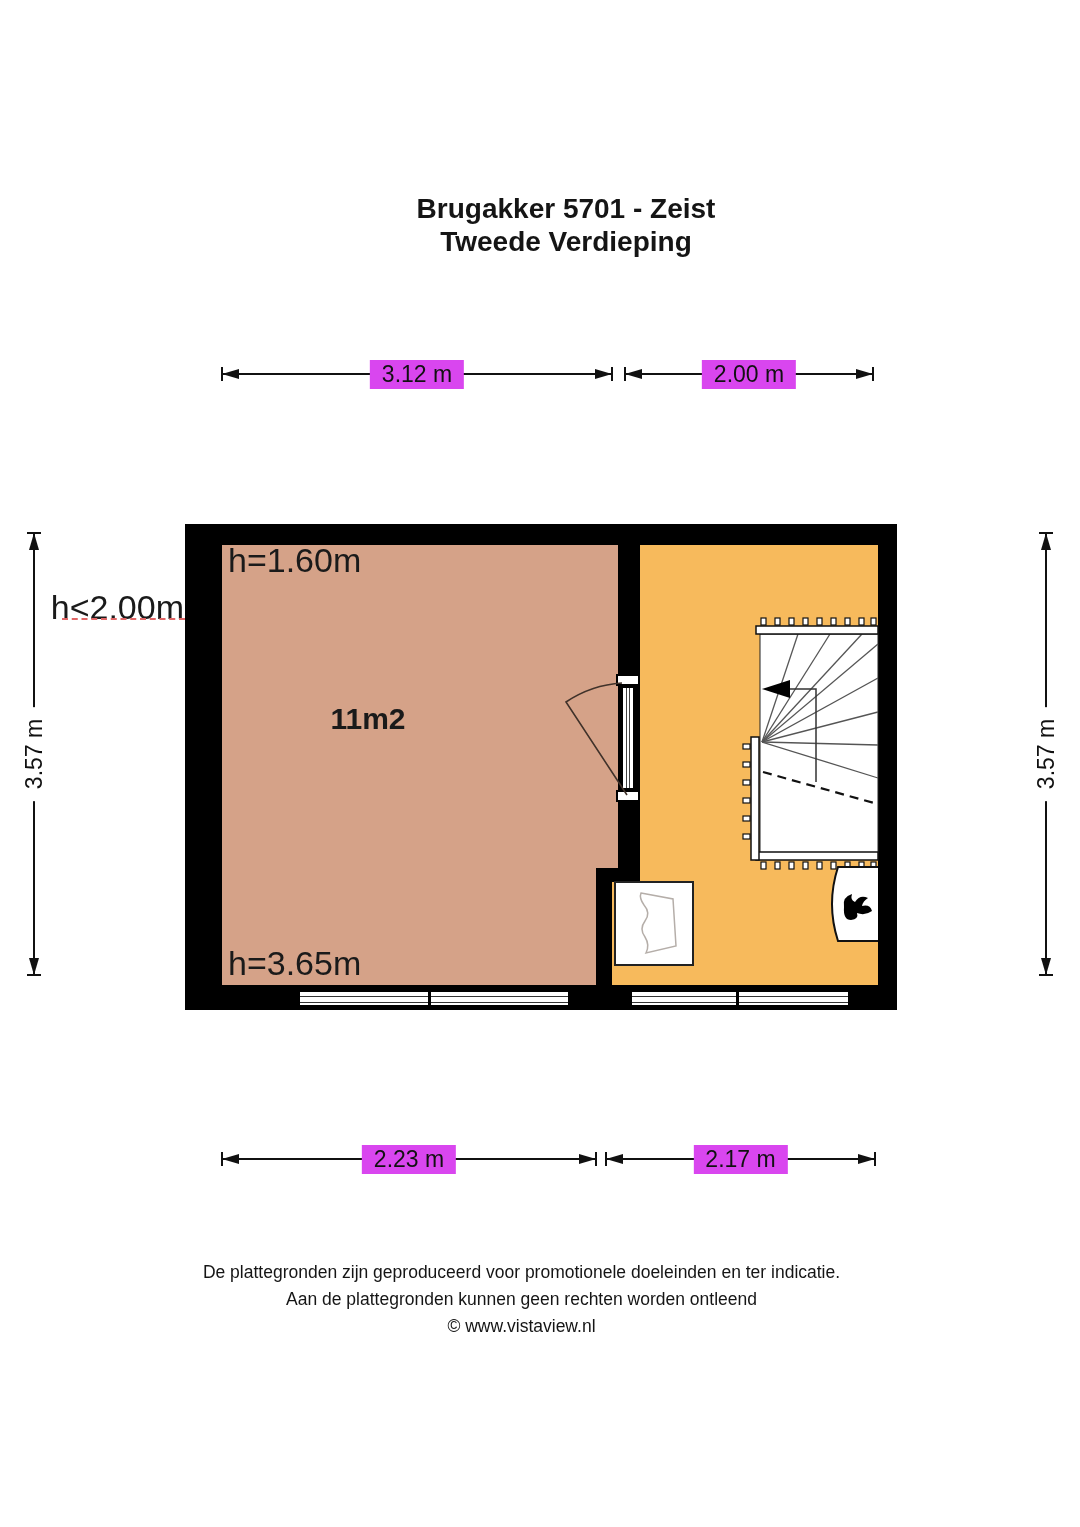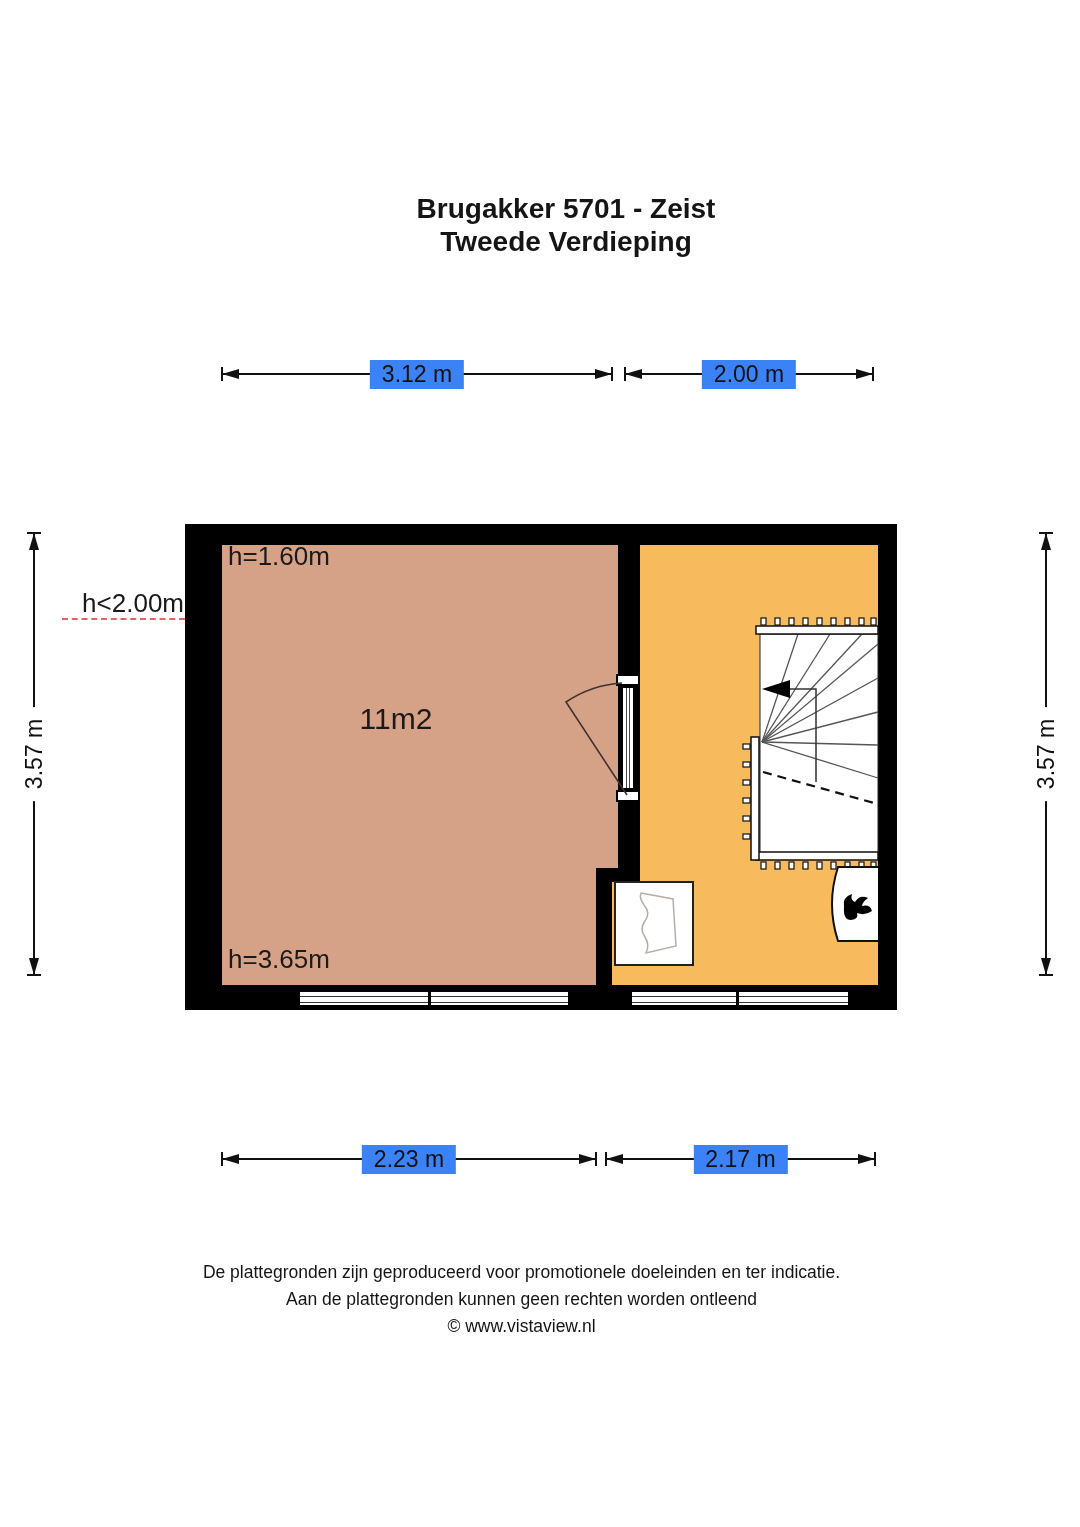--- a/index.html
+++ b/index.html
@@ -15,31 +15,31 @@
   .win{position:absolute;top:990px;height:17px;background:#fff;border-top:2px solid #000;
        border-bottom:2px solid #000;box-sizing:border-box;}
   .glass{position:absolute;left:0;right:0;top:4px;height:5px;border-top:1px solid #333;border-bottom:1px solid #333;}
   .mullion{position:absolute;top:0;bottom:0;width:3px;background:#000;}
   
   .hinge{position:absolute;width:24px;height:12px;background:#fff;border:2px solid #000;box-sizing:border-box;}
   .leaf{position:absolute;left:621px;top:686px;width:14px;height:104px;border:2px solid #000;box-sizing:border-box;
         background:linear-gradient(to right,#fff 0 3px,#444 3px 4px,#fff 4px 6px,#444 6px 7px,#fff 7px 10px);}
   
   .room-label{position:absolute;text-align:center;font-size:30px;line-height:41px;color:#1a1a1a;}
-  .hlabel{position:absolute;font-size:26px;color:#1a1a1a;white-space:nowrap;}
+  .hlabel{position:absolute;font-size:34px;color:#1a1a1a;white-space:nowrap;}
   .red-dash{position:absolute;left:62px;top:618px;width:123px;border-top:2px dashed #e06666;}
   
   .hdim{position:absolute;height:0;border-top:2px solid #111;}
   .hdim .ah-l{position:absolute;left:0;top:-6px;width:0;height:0;border-style:solid;
               border-width:5px 17px 5px 0;border-color:transparent #111 transparent transparent;}
   .hdim .ah-r{position:absolute;right:0;top:-6px;width:0;height:0;border-style:solid;
               border-width:5px 0 5px 17px;border-color:transparent transparent transparent #111;}
   .hdim .tick-l{position:absolute;left:-1px;top:-8px;width:2px;height:14px;background:#111;}
   .hdim .tick-r{position:absolute;right:-1px;top:-8px;width:2px;height:14px;background:#111;}
-  .hdim .lbl{position:absolute;left:50%;top:-15px;transform:translateX(-50%);background:#3b82f6;
+  .hdim .lbl{position:absolute;left:50%;top:-15px;transform:translateX(-50%);background:#d946ef;
              padding:0 12px;font-size:23px;line-height:29px;white-space:nowrap;}
   
   .vdim{position:absolute;width:0;border-left:2px solid #111;}
   .vdim .ah-u{position:absolute;top:0;left:-6px;width:0;height:0;border-style:solid;
               border-width:0 5px 17px 5px;border-color:transparent transparent #111 transparent;}
   .vdim .ah-d{position:absolute;bottom:0;left:-6px;width:0;height:0;border-style:solid;
               border-width:17px 5px 0 5px;border-color:#111 transparent transparent transparent;}
   .vdim .tick-u{position:absolute;top:-1px;left:-8px;width:14px;height:2px;background:#111;}
   .vdim .tick-d{position:absolute;bottom:-1px;left:-8px;width:14px;height:2px;background:#111;}
   .vdim .lbl{position:absolute;top:50%;left:-1px;transform:translate(-50%,-50%) rotate(-90deg);
@@ -184,21 +184,21 @@
       <path d="M 878 867 L 838 867 Q 826 904 838 941 L 878 941" fill="#ffffff" stroke="#111" stroke-width="2"></path>
       <path d="M 844 907 Q 842 897 852 894 Q 850 900 855 902 Q 860 894 868 898 Q 863 901 862 906 Q 870 904 872 911 Q 865 916 857 913 Q 859 919 851 920 Q 843 920 844 907 Z" fill="#000"></path>
     </g>
   </svg>
 
   <div class="hlabel" style="left:228px;top:541px;">h=1.60m</div>
   <div class="hlabel" style="left:228px;top:944px;">h=3.65m</div>
   <div class="hlabel" style="left:38px;top:588px;width:146px;text-align:right;">h&lt;2.00m</div>
   <div class="red-dash"></div>
 
-  <div class="room-label" style="left:234px;top:698px;width:324px;">
+  <div class="room-label" style="left:206px;top:698px;width:324px;font-weight:bold;">
     <div>11m2</div>
   </div>
 
   <div class="hdim" style="left:222px;top:1158px;width:374px;">
     <span class="ah-l"></span>
     <span class="ah-r"></span>
     <span class="tick-l"></span>
     <span class="tick-r"></span>
     <span class="lbl">2.23 m</span>
   </div>

